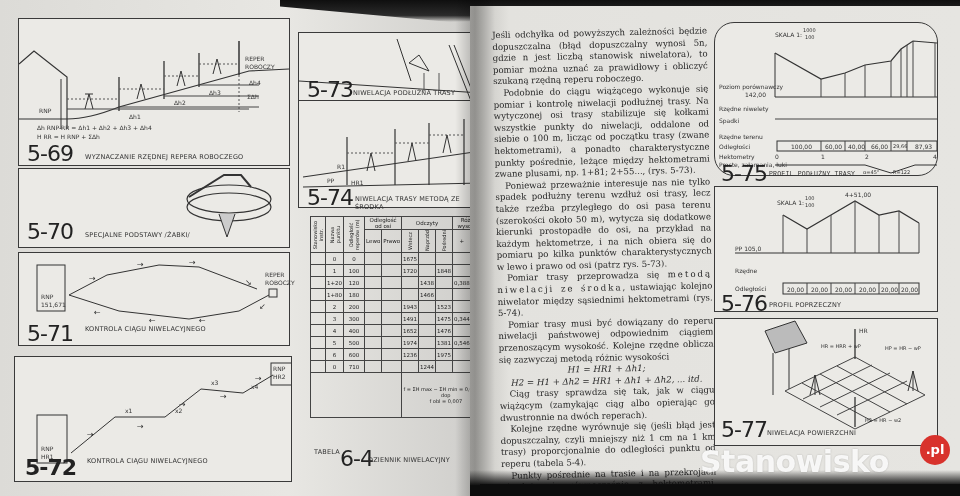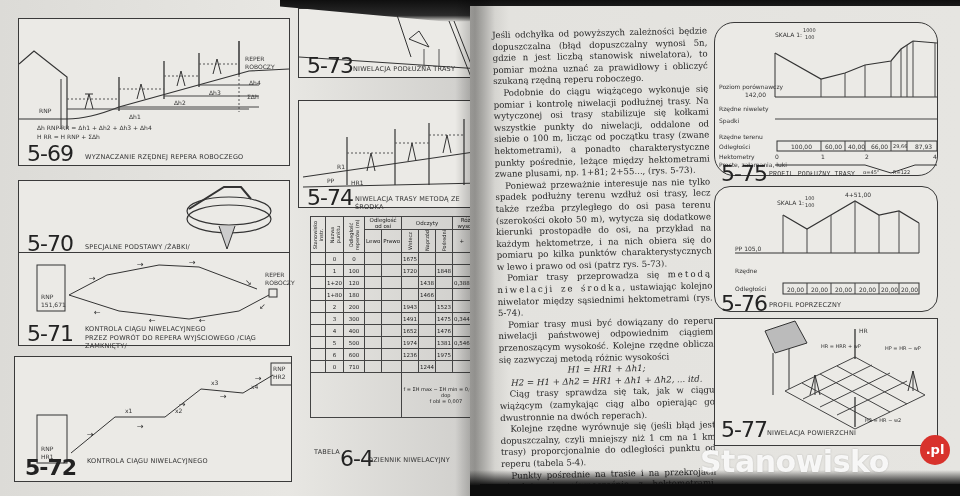--- a/index.html
+++ b/index.html
@@ -66,21 +66,21 @@
     <span class="small" style="left:228px;top:74px;">ΣΔh</span>
     <span class="small" style="left:190px;top:70px;">Δh3</span>
     <span class="small" style="left:155px;top:80px;">Δh2</span>
     <span class="small" style="left:110px;top:94px;">Δh1</span>
     <span class="small" style="left:18px;top:105px;">Δh RNP-RR = Δh1 + Δh2 + Δh3 + Δh4</span>
     <span class="small" style="left:18px;top:114px;">H RR = H RNP + ΣΔh</span>
     <span class="fignum" style="left:8px;top:122px;">5-69</span>
     <span class="figcap" style="left:66px;top:134px;">Wyznaczanie rzędnej repera roboczego</span>
   </div>
 
-  <div class="fig" style="left:18px;top:180px;width:270px;height:78px;">
+  <div class="fig" style="left:18px;top:168px;width:270px;height:78px;">
     <svg width="270" height="78">
       <ellipse cx="210" cy="30" rx="42" ry="14" fill="none" stroke="#333" stroke-width="1.2"></ellipse>
       <ellipse cx="210" cy="38" rx="42" ry="14" fill="none" stroke="#333" stroke-width="1.2"></ellipse>
       <path d="M170,28 L205,6 L222,6 L232,18" fill="none" stroke="#333" stroke-width="2"></path>
       <path d="M200,45 L208,68 L216,45" fill="#ccc" stroke="#333"></path>
     </svg>
     <span class="fignum" style="left:8px;top:50px;">5-70</span>
     <span class="figcap" style="left:66px;top:62px;">Specjalne podstawy /żabki/</span>
   </div>
 
@@ -100,21 +100,20 @@
           <text x="130" y="70">←</text>
           <text x="75" y="62">←</text>
         </g>
     </svg>
     <span class="small" style="left:22px;top:40px;">RNP</span>
     <span class="small" style="left:22px;top:48px;">151,671</span>
     <span class="small" style="left:246px;top:18px;">REPER</span>
     <span class="small" style="left:246px;top:26px;">ROBOCZY</span>
     <span class="fignum" style="left:8px;top:68px;">5-71</span>
     <span class="figcap" style="left:66px;top:72px;">Kontrola ciągu niwelacyjnego</span>
-    <span class="figcap" style="left:66px;top:81px;">przez powrót do repera wyjściowego /ciąg zamknięty/</span>
   </div>
 
   <div class="fig" style="left:14px;top:356px;width:276px;height:124px;">
     <svg width="276" height="124">
       <rect x="22" y="58" width="30" height="48" fill="none" stroke="#333"></rect>
       <rect x="256" y="6" width="22" height="22" fill="none" stroke="#333"></rect>
       <polyline points="56,96 100,60 150,60 186,32 228,36 258,18" fill="none" stroke="#333"></polyline>
       <g fill="#333" font-size="8">
           <text x="72" y="80">→</text>
           <text x="122" y="72">→</text>
@@ -128,21 +127,21 @@
     <span class="small" style="left:196px;top:22px;">x3</span>
     <span class="small" style="left:236px;top:26px;">x4</span>
     <span class="small" style="left:26px;top:88px;">RNP</span>
     <span class="small" style="left:26px;top:96px;">HR1</span>
     <span class="small" style="left:258px;top:8px;">RNP</span>
     <span class="small" style="left:258px;top:16px;">HR2</span>
     <span class="fignum" style="left:10px;top:98px;font-weight:bold;">5-72</span>
     <span class="figcap" style="left:72px;top:100px;">Kontrola ciągu niwelacyjnego</span>
   </div>
 
-  <div class="fig" style="left:298px;top:8px;width:182px;height:68px;text-align:center;">
+  <div class="fig" style="left:298px;top:32px;width:182px;height:68px;text-align:center;">
     <svg width="182" height="68">
       <line x1="0" y1="48" x2="182" y2="60" stroke="#333"></line>
       <line x1="98" y1="6" x2="112" y2="48" stroke="#333"></line>
       <polygon points="110,30 120,22 130,38" fill="none" stroke="#333"></polygon>
       <line x1="150" y1="12" x2="172" y2="68" stroke="#333"></line>
       <line x1="155" y1="12" x2="177" y2="68" stroke="#333"></line>
       <g stroke="#555">
           <line x1="125" y1="40" x2="125" y2="58"></line>
           <line x1="140" y1="40" x2="140" y2="58"></line>
         </g>
@@ -410,21 +409,21 @@
     <span class="small" style="left:60px;top:130px;">0</span>
     <span class="small" style="left:106px;top:130px;">1</span>
     <span class="small" style="left:150px;top:130px;">2</span>
     <span class="small" style="left:218px;top:130px;">4</span>
     <span class="small" style="left:178px;top:146px;font-size:5px;">R=122</span>
     <span class="small" style="left:148px;top:146px;font-size:5px;">α=45°</span>
     <span class="fignum" style="left:6px;top:138px;">5-75</span>
     <span class="figcap" style="left:54px;top:148px;font-family:Liberation Mono, monospace;">Profil podłużny trasy</span>
   </div>
 
-  <div class="fig" style="left:244px;top:180px;width:222px;height:124px;border-radius:16px;">
+  <div class="fig" style="left:244px;top:180px;width:222px;height:124px;">
     <svg width="222" height="124">
       <polyline points="68,28 92,42 116,28 140,14 164,28 184,24 204,36" fill="none" stroke="#333" stroke-width="1.2"></polyline>
       <line x1="20" y1="66" x2="204" y2="66" stroke="#333"></line>
       <g stroke="#444">
           <line x1="68" y1="28" x2="68" y2="66"></line>
           <line x1="92" y1="42" x2="92" y2="66"></line>
           <line x1="116" y1="28" x2="116" y2="66"></line>
           <line x1="140" y1="14" x2="140" y2="66"></line>
           <line x1="164" y1="28" x2="164" y2="66"></line>
           <line x1="184" y1="24" x2="184" y2="66"></line>

